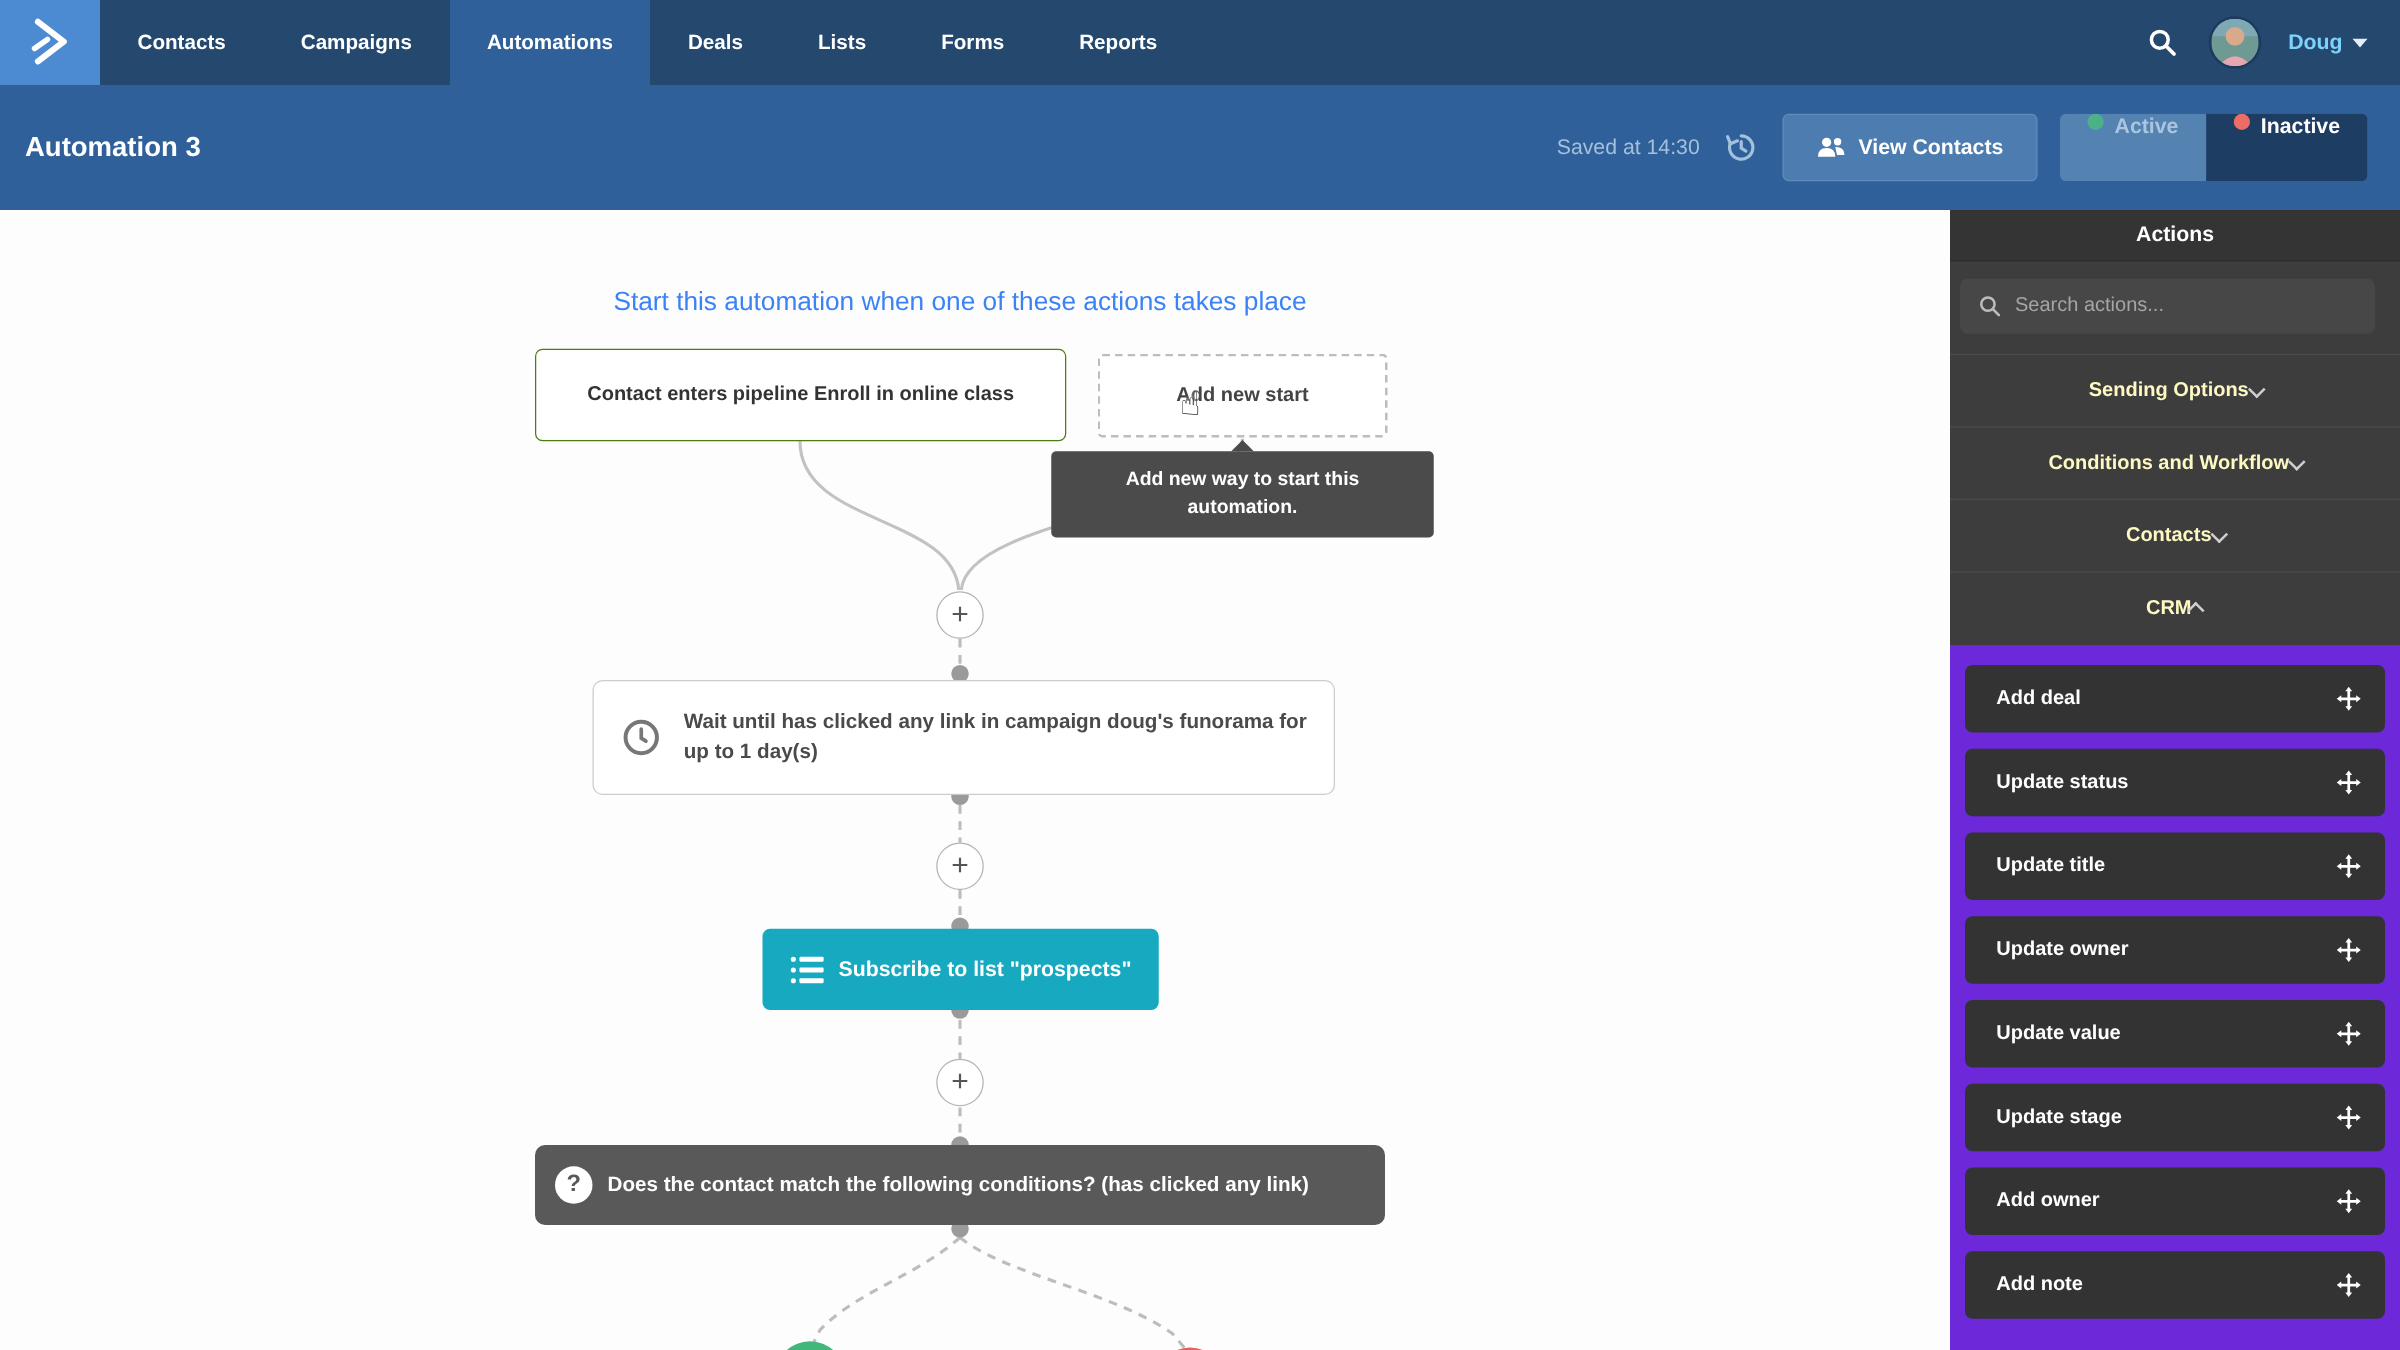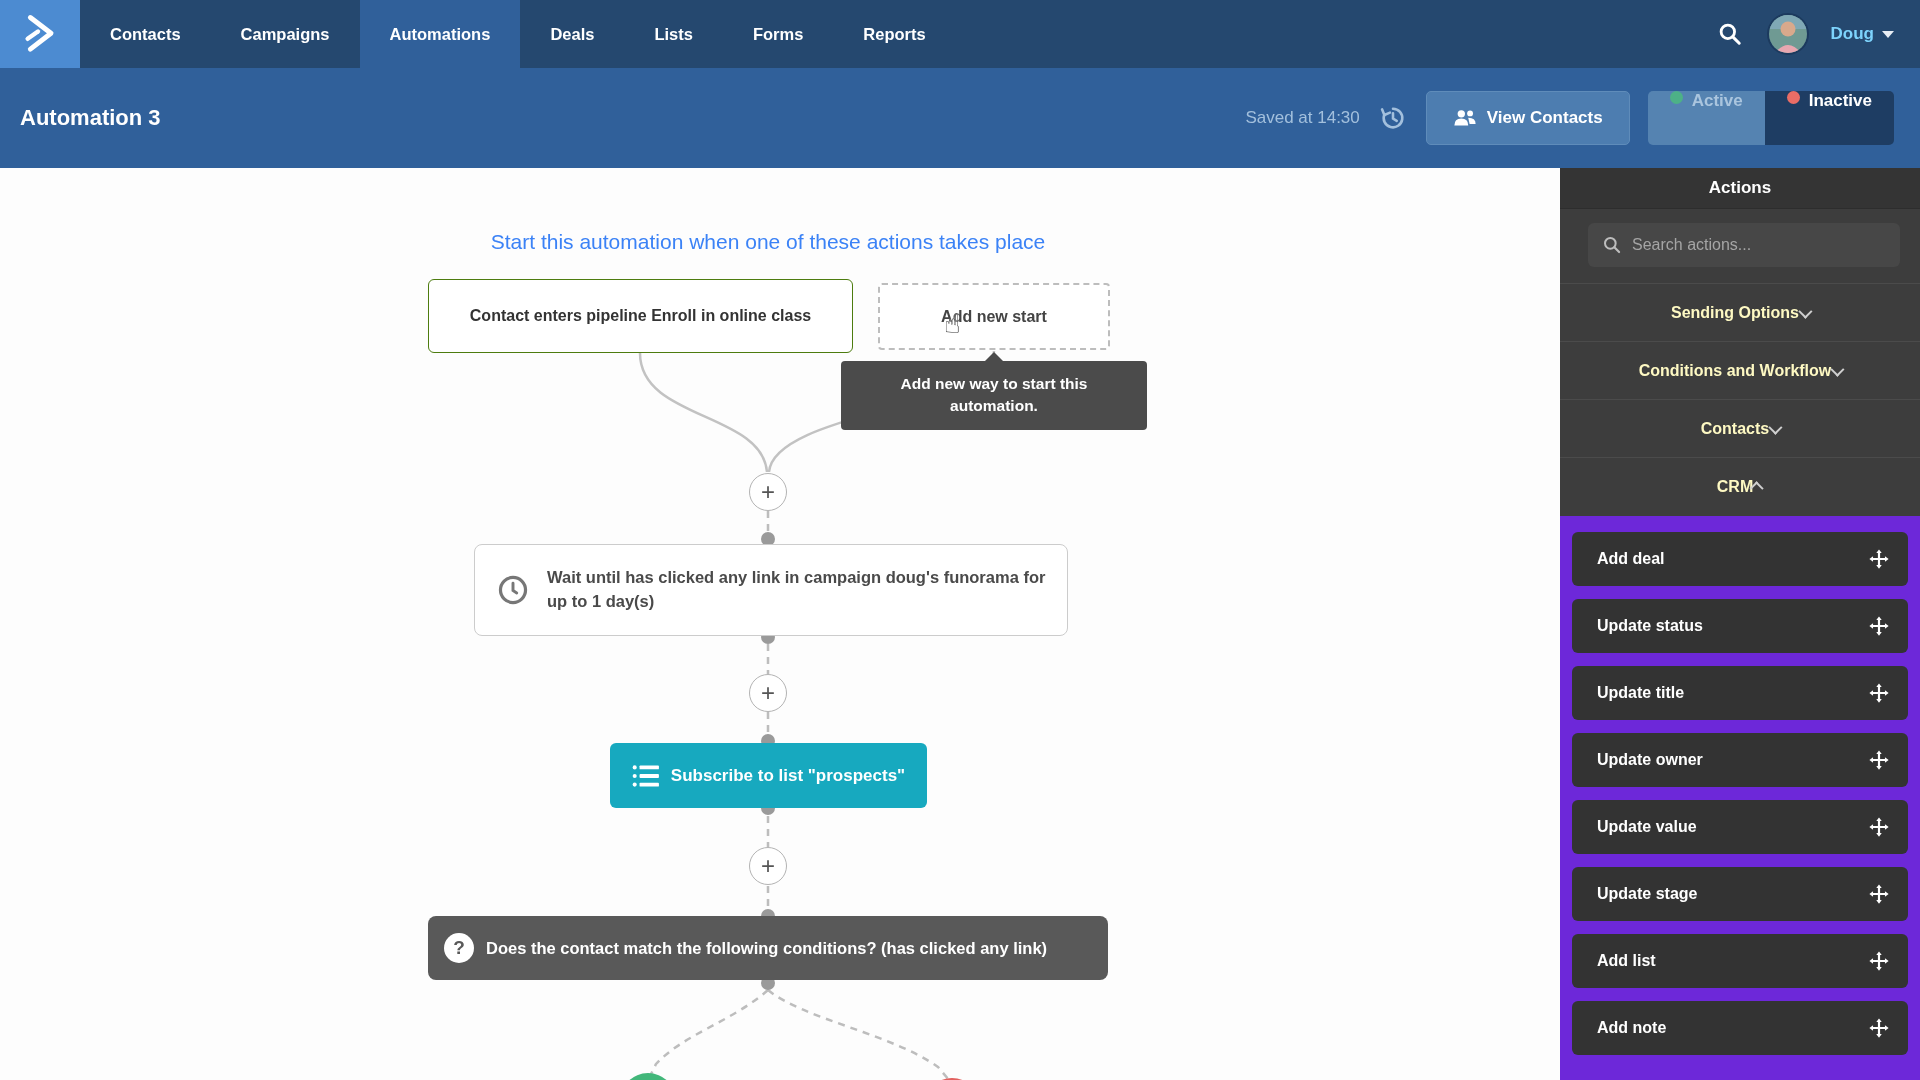--- a/index.html
+++ b/index.html
@@ -71,21 +71,21 @@
   .branch-yes { left:620px; top:905px; background:#42b77a; }
   .branch-no  { left:924px; top:910px; background:#e2605e; }
 
   .hand-cursor { position:absolute; left:944px; top:140px; font-size:27px; color:#2f2f2f;
     text-shadow:0 0 2px #fff, 0 0 2px #fff; font-family:"DejaVu Sans", sans-serif; }
 
   
   .sidebar { width:360px; height:912px; background:#3d3d3d; display:flex; flex-direction:column; }
   .sidebar-header { height:44px; background:#343434; border-bottom:1px solid #2d2d2d; display:flex; align-items:center;
     justify-content:center; color:#fff; font-size:17px; font-weight:700; }
-  .search-wrap { padding:14px 20px 16px 28px; border-bottom:1px solid #4b4b4b; }
+  .search-wrap { padding:14px 20px 16px 8px; border-bottom:1px solid #4b4b4b; }
   .search-input-box { background:#474747; border-radius:6px; height:44px; display:flex; align-items:center; gap:10px; padding:0 14px; }
   .search-input-box input { background:transparent; border:none; outline:none; color:#cfcfcf; font-size:16px; width:100%;
     font-family:"Liberation Sans", sans-serif; }
   .search-input-box input::placeholder { color:#a5a5a5; }
   .section-row { height:62px; display:flex; align-items:center; justify-content:center; padding:0 22px;
     color:#fef9c3; font-size:16px; font-weight:700; border-bottom:1px solid #4b4b4b; cursor:pointer; }
   .chev { width:10px; height:10px; border-right:2.5px solid #cfcfcf; border-bottom:2.5px solid #cfcfcf; }
   .chev.down { transform:rotate(45deg) translateY(-2px); }
   .chev.up { transform:rotate(-135deg) translateY(-2px); }
   .crm-row { border-bottom:none; }
@@ -304,21 +304,21 @@
             <path fill="#fff" d="M12 1.5 15 5.5 13.2 5.5 13.2 10.8 18.5 10.8 18.5 9 22.5 12 18.5 15 18.5 13.2 13.2 13.2 13.2 18.5 15 18.5 12 22.5 9 18.5 10.8 18.5 10.8 13.2 5.5 13.2 5.5 15 1.5 12 5.5 9 5.5 10.8 10.8 10.8 10.8 5.5 9 5.5Z"></path>
           </svg>
       </div>
       <div class="action-item">
         <span>Update stage</span>
         <svg class="mv" width="22" height="22" viewBox="0 0 24 24">
             <path fill="#fff" d="M12 1.5 15 5.5 13.2 5.5 13.2 10.8 18.5 10.8 18.5 9 22.5 12 18.5 15 18.5 13.2 13.2 13.2 13.2 18.5 15 18.5 12 22.5 9 18.5 10.8 18.5 10.8 13.2 5.5 13.2 5.5 15 1.5 12 5.5 9 5.5 10.8 10.8 10.8 10.8 5.5 9 5.5Z"></path>
           </svg>
       </div>
       <div class="action-item">
-        <span>Add list</span>
+        <span>Add owner</span>
         <svg class="mv" width="22" height="22" viewBox="0 0 24 24">
             <path fill="#fff" d="M12 1.5 15 5.5 13.2 5.5 13.2 10.8 18.5 10.8 18.5 9 22.5 12 18.5 15 18.5 13.2 13.2 13.2 13.2 18.5 15 18.5 12 22.5 9 18.5 10.8 18.5 10.8 13.2 5.5 13.2 5.5 15 1.5 12 5.5 9 5.5 10.8 10.8 10.8 10.8 5.5 9 5.5Z"></path>
           </svg>
       </div>
       <div class="action-item">
         <span>Add note</span>
         <svg class="mv" width="22" height="22" viewBox="0 0 24 24">
             <path fill="#fff" d="M12 1.5 15 5.5 13.2 5.5 13.2 10.8 18.5 10.8 18.5 9 22.5 12 18.5 15 18.5 13.2 13.2 13.2 13.2 18.5 15 18.5 12 22.5 9 18.5 10.8 18.5 10.8 13.2 5.5 13.2 5.5 15 1.5 12 5.5 9 5.5 10.8 10.8 10.8 10.8 5.5 9 5.5Z"></path>
           </svg>
       </div>

